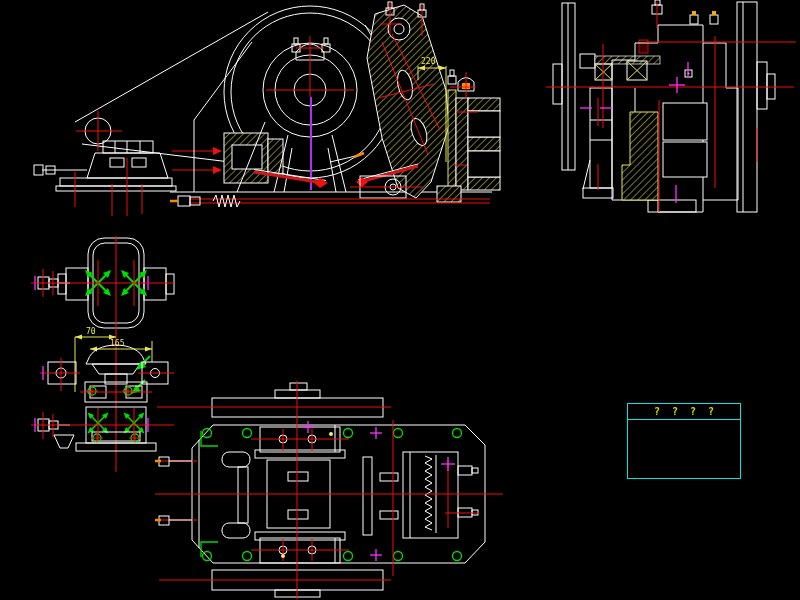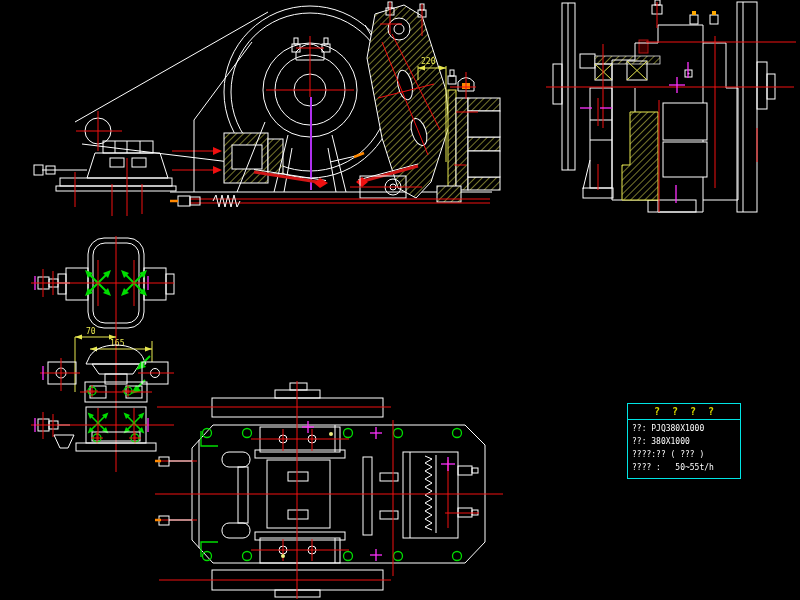--- a/index.html
+++ b/index.html
@@ -486,21 +486,15 @@
   </g>
 </svg>
 
 <div class="spec-table">
   <div class="spec-header">
     <span>?</span>
     <span>?</span>
     <span>?</span>
     <span>?</span>
   </div>
-  <div class="spec-body">
-    <div>??: PJQ380X1000</div>
-    <div>??: 380X1000</div>
-    <div>????:?? ( ??? )</div>
-    <div>???? :   50~55t/h</div>
-  </div>
 </div>
 
 </div>
 
 </body></html>

